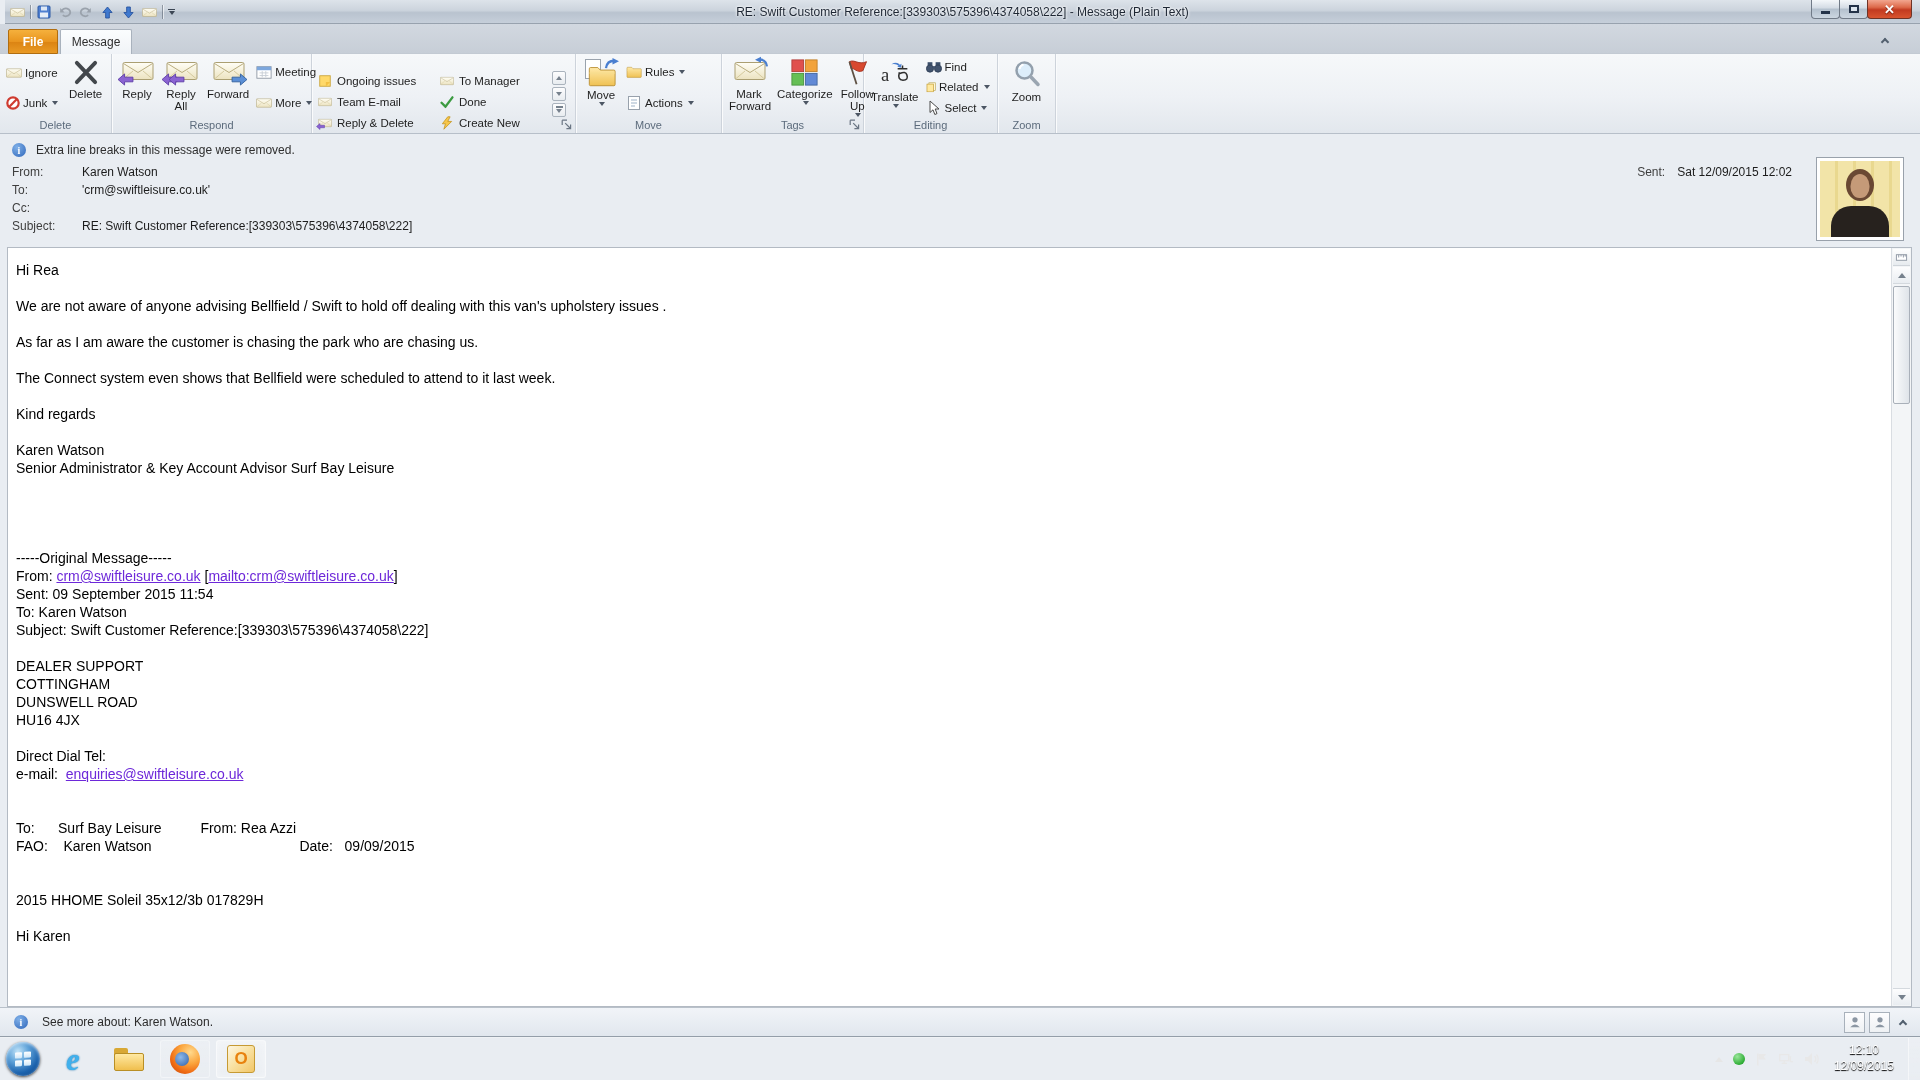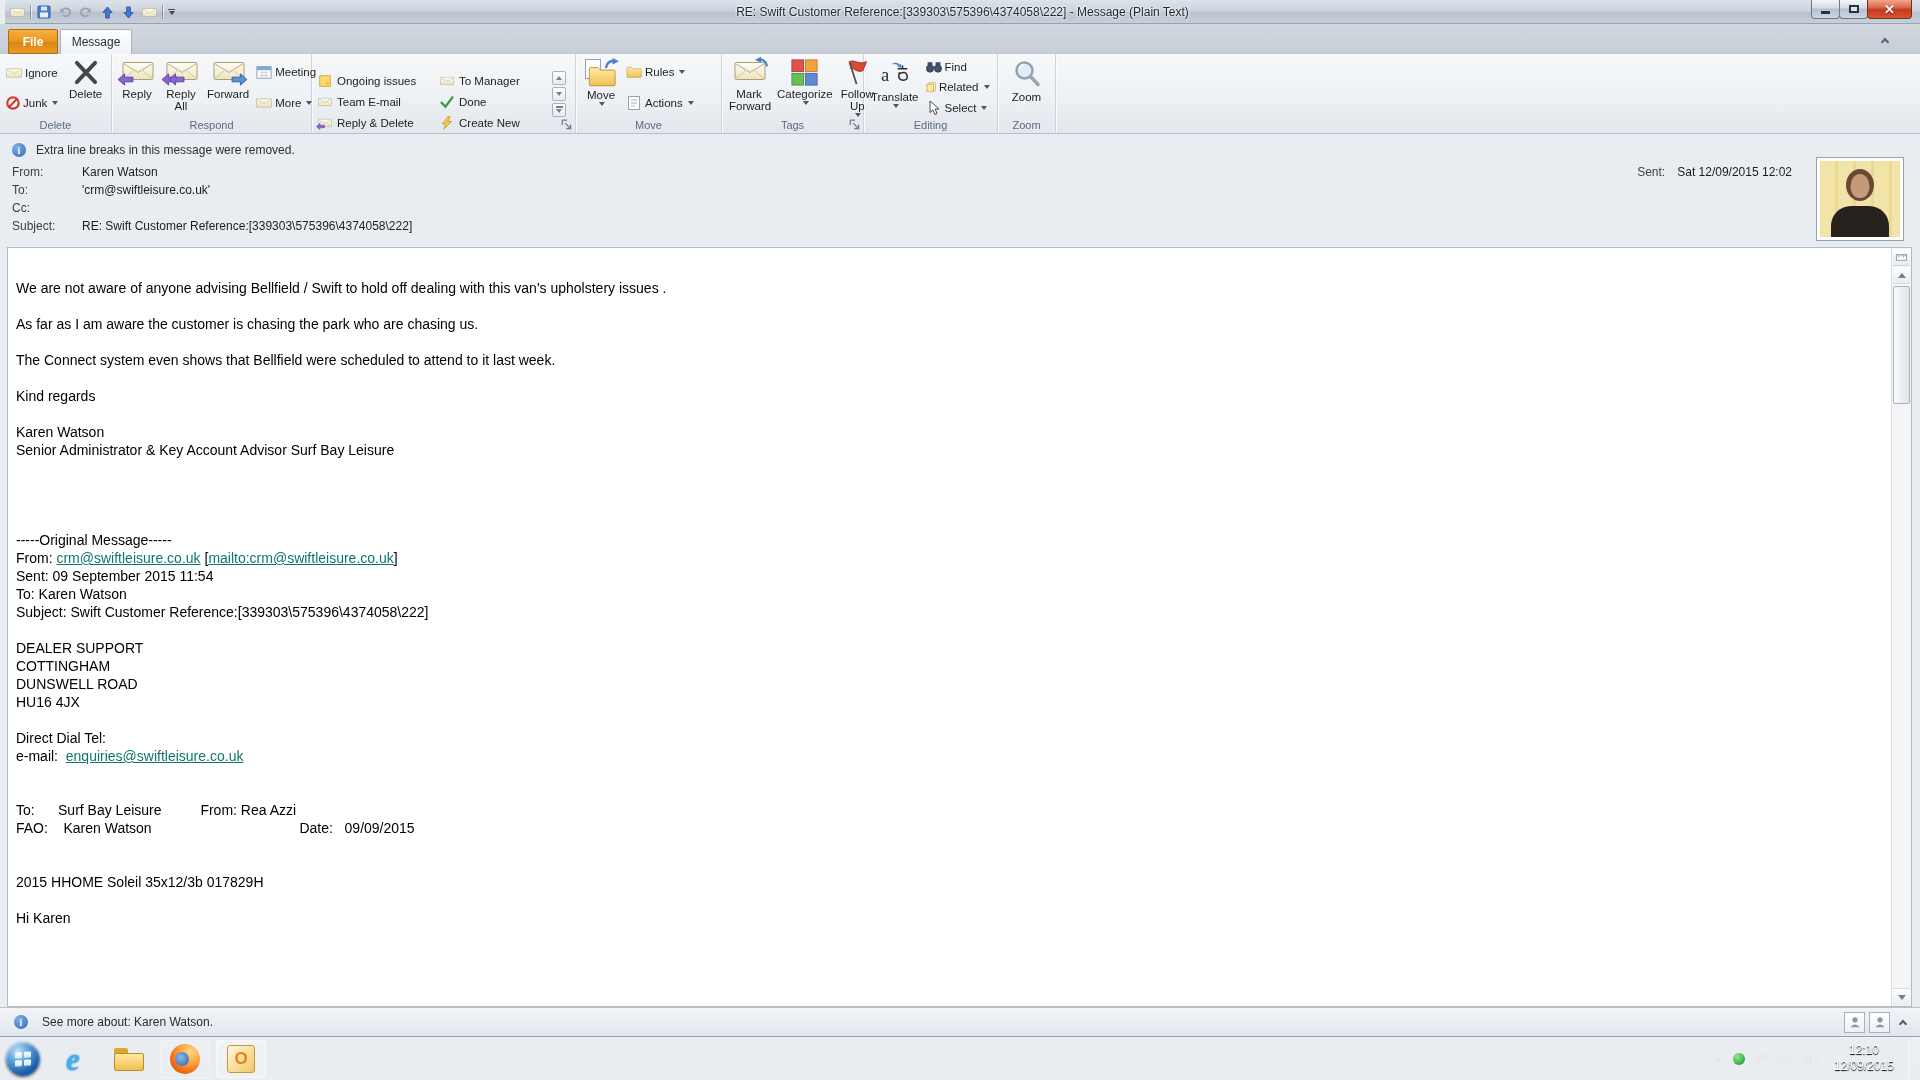--- a/index.html
+++ b/index.html
@@ -84,21 +84,21 @@
   .photo{position:absolute;right:16px;top:22px;width:88px;height:84px;background:#fff;border:1px solid #99a1ab;padding:3px;}
   .photo-in{position:relative;width:100%;height:100%;overflow:hidden;
     background:repeating-linear-gradient(90deg,#f2e4a8 0 15px,#e9d88f 15px 18px);}
   .ph-hair{position:absolute;left:50%;top:8px;transform:translateX(-50%);width:28px;height:32px;border-radius:50%;background:#6a4833;}
   .ph-head{position:absolute;left:50%;top:13px;transform:translateX(-50%);width:19px;height:24px;border-radius:50% 50% 46% 46%;background:#c59a78;}
   .ph-body{position:absolute;left:50%;bottom:-3px;transform:translateX(-50%);width:58px;height:34px;border-radius:20px 20px 0 0;background:#27221e;}
   
   .bodyarea{position:absolute;left:7px;top:247px;right:8px;height:760px;background:#fff;border:1px solid #b3bac3;}
   .bodytext{position:absolute;left:8px;top:13px;right:34px;font-size:14px;line-height:18px;color:#000;}
   .bline{white-space:pre-wrap;min-height:18px;}
-  .blink{color:#0f766e;cursor:pointer;}
+  .blink{color:#6d28d9;cursor:pointer;}
   .vscroll{position:absolute;top:0;right:0;bottom:0;width:20px;background:#f3f5f7;border-left:1px solid #d9dde2;}
   .sb-ruler{position:absolute;top:1px;left:1px;right:1px;height:17px;background:linear-gradient(#fefefe,#e7ebef);
     border-bottom:1px solid #cfd4da;display:flex;align-items:center;justify-content:center;}
   .sb-ruler svg{width:13px;height:13px;}
   .sb-up{position:absolute;top:19px;left:1px;right:1px;height:17px;display:flex;align-items:center;justify-content:center;
     background:linear-gradient(#fdfdfe,#e9edf1);border-bottom:1px solid #d4d9de;}
   .sb-down{position:absolute;bottom:1px;left:1px;right:1px;height:17px;display:flex;align-items:center;justify-content:center;
     background:linear-gradient(#fdfdfe,#e9edf1);border-top:1px solid #d4d9de;}
   .sb-thumb{position:absolute;top:38px;left:1px;right:1px;height:118px;border:1px solid #a9b0b9;border-radius:2px;
     background:linear-gradient(90deg,#fafbfc,#dfe4e9);}
@@ -659,20 +659,21 @@
       <div class="photo-in">
         <span class="ph-hair"></span>
           <span class="ph-body"></span>
           <span class="ph-head"></span>
       </div>
     </div>
   </div>
 
   <div class="bodyarea">
     <div class="bodytext">
+        <div class="bline"><span>Hi Rea</span></div>
         <div class="bline"><span></span></div>
         <div class="bline"><span>We are not aware of anyone advising Bellfield / Swift to hold off dealing with this van's upholstery issues .</span></div>
         <div class="bline"><span></span></div>
         <div class="bline"><span>As far as I am aware the customer is chasing the park who are chasing us.</span></div>
         <div class="bline"><span></span></div>
         <div class="bline"><span>The Connect system even shows that Bellfield were scheduled to attend to it last week.</span></div>
         <div class="bline"><span></span></div>
         <div class="bline"><span>Kind regards</span></div>
         <div class="bline"><span></span></div>
         <div class="bline"><span>Karen Watson</span></div>

